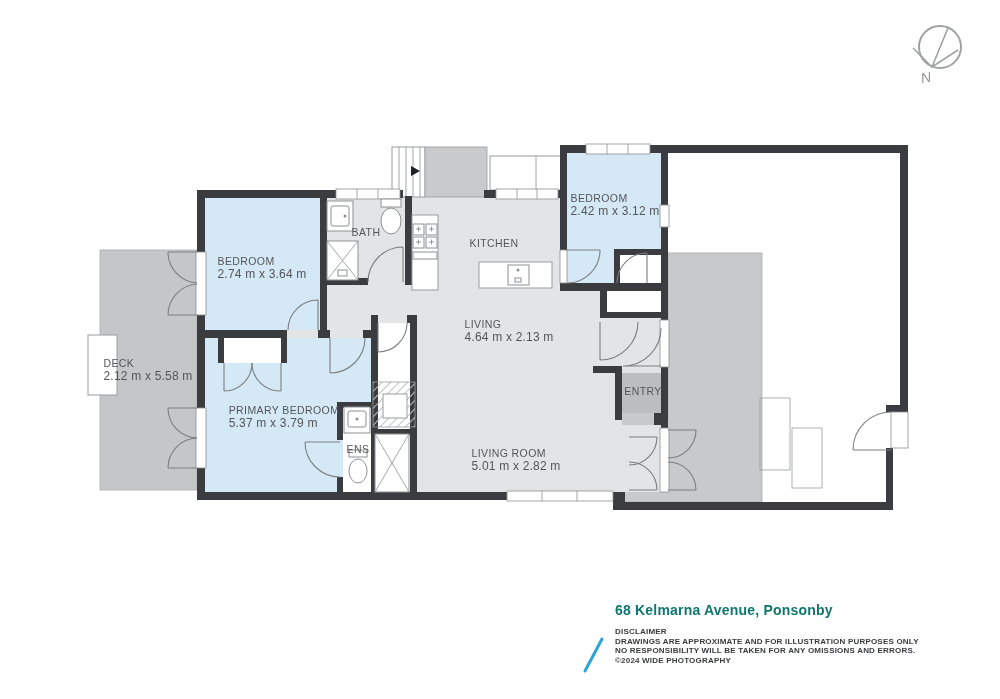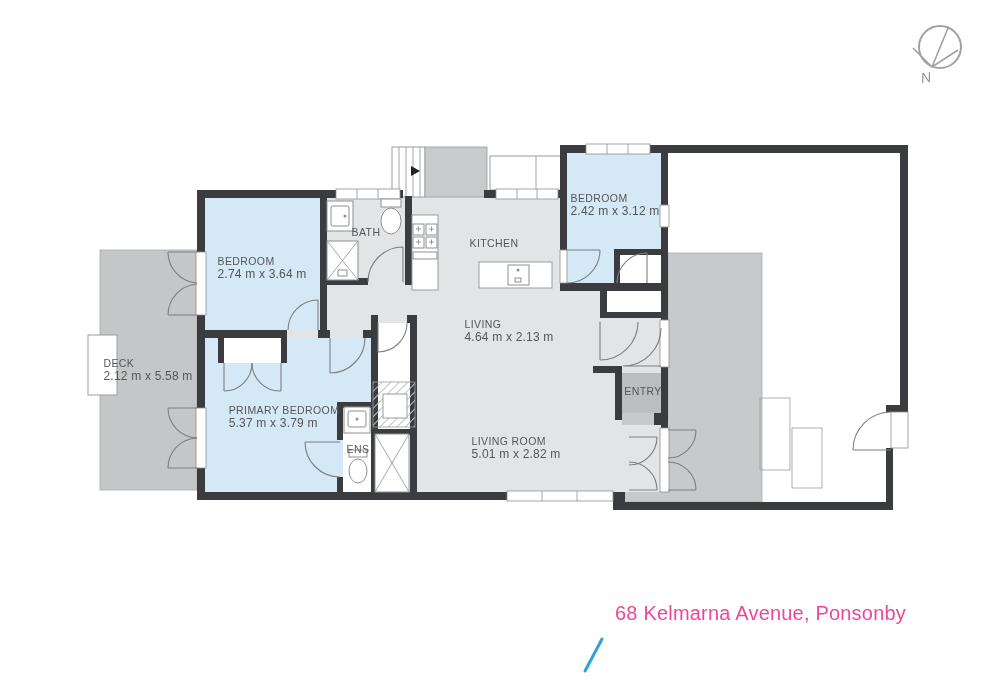--- a/index.html
+++ b/index.html
@@ -4,21 +4,21 @@
 <style>
   html,body{margin:0;padding:0;background:#ffffff;}
   .canvas{position:relative;width:1000px;height:699px;background:#fff;overflow:hidden;
           font-family:"Liberation Sans", sans-serif;}
   svg{position:absolute;left:0;top:0;}
   .room-label{position:absolute;transform:translate(-50%,-50%);text-align:left;
               color:#55565a;font-size:10.5px;letter-spacing:.4px;line-height:13px;white-space:nowrap;}
   .room-label .nm{font-size:10.5px;}
   .room-label .dm{font-size:12px;letter-spacing:.2px;}
   .footer{position:absolute;left:615px;top:602px;}
-  .footer .title{font-size:20px;font-weight:normal;color:#ec4899;letter-spacing:.2px;}
+  .footer .title{font-size:14px;font-weight:bold;color:#0f766e;letter-spacing:.2px;}
   .footer .disc{margin-top:9px;font-size:8px;font-weight:bold;color:#3a3b3d;line-height:9.5px;letter-spacing:.2px;}
   .walls rect{fill:#3b3c40;}
   .thin{stroke:#9a9c9e;stroke-width:1;fill:#ffffff;}
   .fix{stroke:#8d8f91;stroke-width:1;fill:#ffffff;}
   .door{stroke:#7d7f82;stroke-width:1.1;fill:none;}
   .win{fill:#ffffff;stroke:#8e9092;stroke-width:0.8;}
   .wtick{stroke:#8e9092;stroke-width:0.8;}
 </style>
 </head>
 <body>
@@ -245,25 +245,31 @@
     <div class="nm">DECK</div>
     <div class="dm">2.12 m x 5.58 m</div>
   </div>
   <div class="room-label" style="left:284px;top:417px">
     <div class="nm">PRIMARY BEDROOM</div>
     <div class="dm">5.37 m x 3.79 m</div>
   </div>
   <div class="room-label" style="left:358px;top:449px">
     <div class="nm">ENS</div>
   </div>
-  <div class="room-label" style="left:516px;top:448px">
+  <div class="room-label" style="left:516px;top:460px">
     <div class="nm">LIVING ROOM</div>
     <div class="dm">5.01 m x 2.82 m</div>
   </div>
   <div class="room-label" style="left:643px;top:391px">
     <div class="nm">ENTRY</div>
   </div>
 
   <div class="footer">
     <div class="title">68 Kelmarna Avenue, Ponsonby</div>
+    <div class="disc">
+      <div>DISCLAIMER</div>
+      <div>DRAWINGS ARE APPROXIMATE AND FOR ILLUSTRATION PURPOSES ONLY</div>
+      <div>NO RESPONSIBILITY WILL BE TAKEN FOR ANY OMISSIONS AND ERRORS.</div>
+      <div>©2024 WIDE PHOTOGRAPHY</div>
+    </div>
   </div>
 
 </div>
 
 </body></html>

